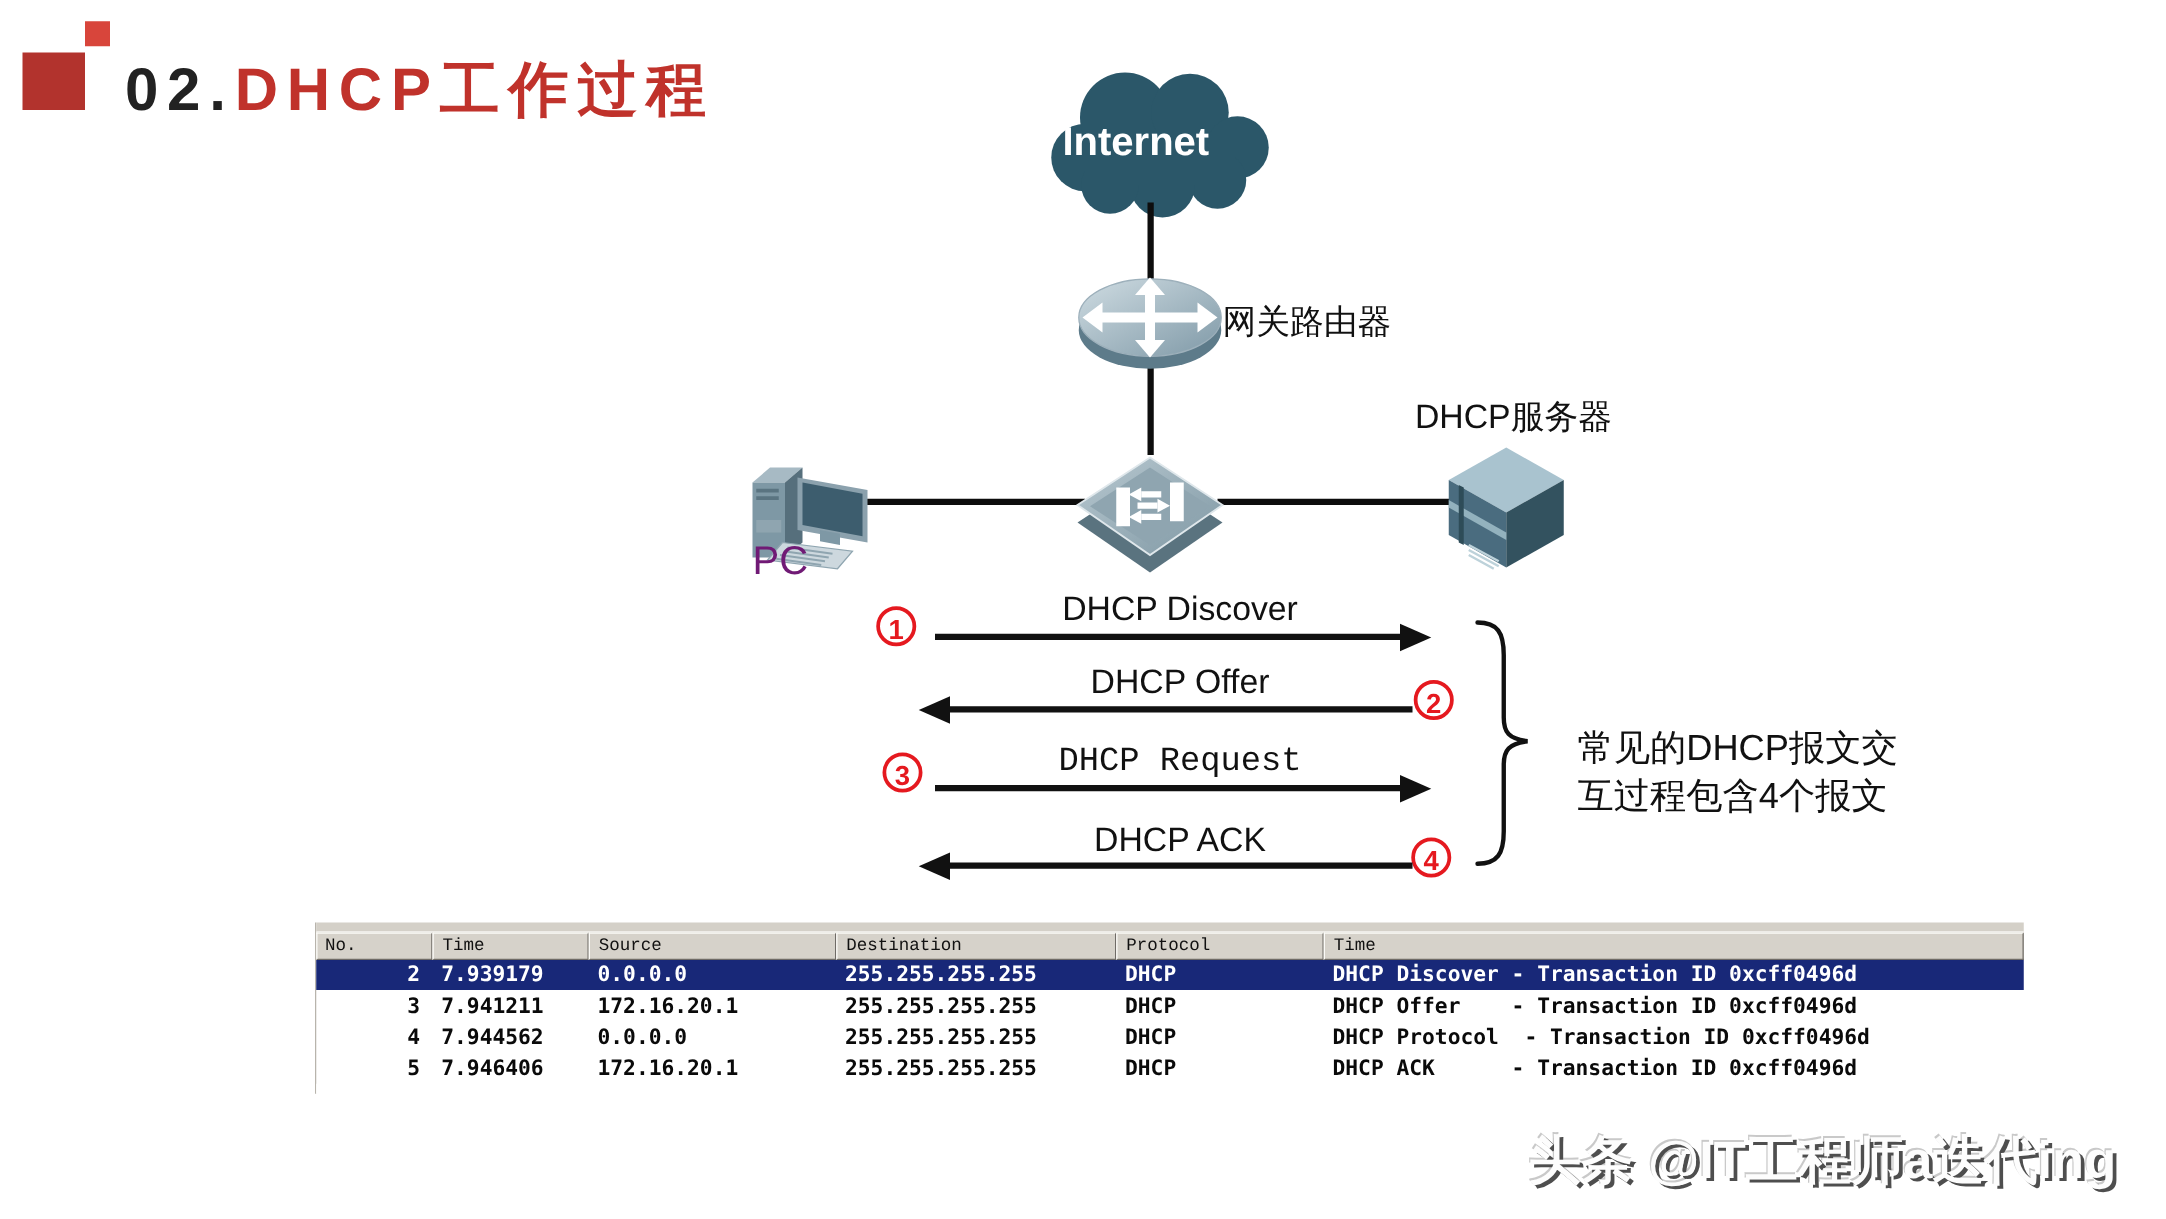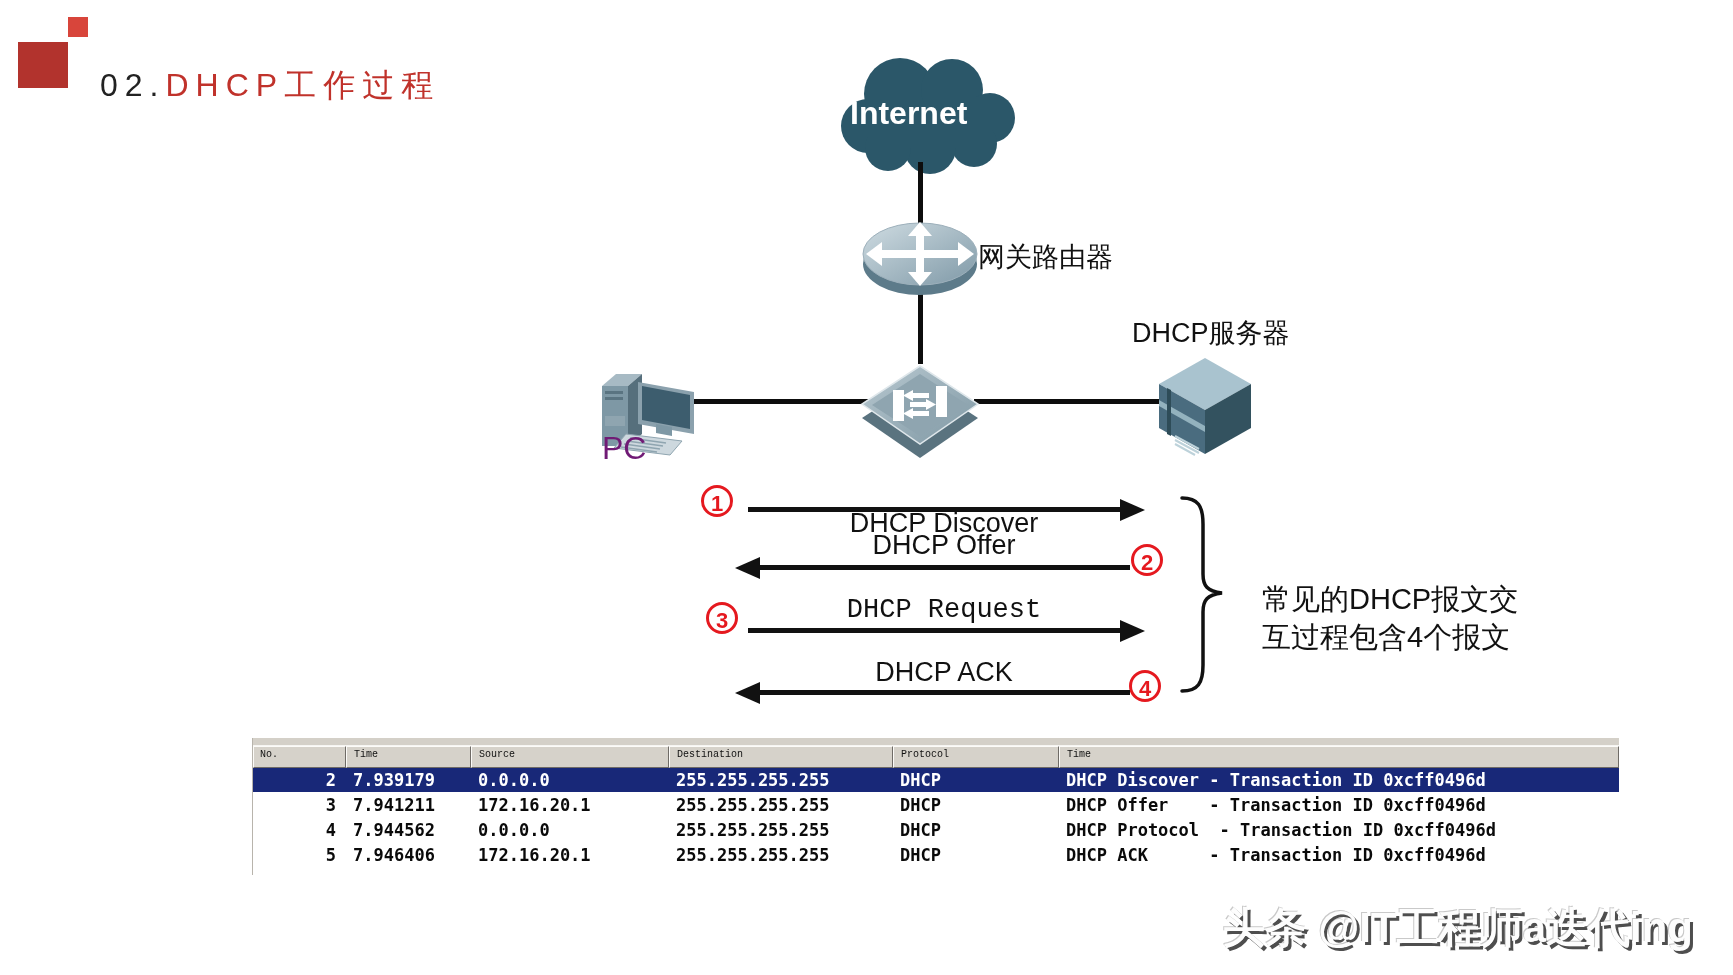--- a/index.html
+++ b/index.html
@@ -3,21 +3,21 @@
 <meta charset="utf-8">
 <style>
   html,body{margin:0;padding:0;background:#ffffff;}
   body{font-family:"Liberation Sans","DejaVu Sans",sans-serif;}
   .stage{position:relative;width:1733px;height:975px;background:#ffffff;overflow:hidden;}
   .abs{position:absolute;}
 
   
   .sq-big{left:18px;top:42px;width:50px;height:46px;background:#b2332d;}
   .sq-small{left:68px;top:17px;width:20px;height:20px;background:#d8453b;}
-  .page-title{left:100px;top:40px;font-size:32px;font-weight:normal;letter-spacing:7px;white-space:nowrap;margin-top:24px;}
+  .page-title{left:100px;top:40px;font-size:48px;font-weight:bold;letter-spacing:7px;white-space:nowrap;}
   .page-title .num{color:#222222;}
   .page-title .zh{color:#c0322b;}
 
   
   .wire{background:#0d0d0d;}
 
   .node-label{color:#111;font-size:27px;white-space:nowrap;}
   .internet-label{left:850px;top:95px;width:140px;text-align:left;color:#ffffff;font-size:32px;font-weight:bold;}
   .pc-label{left:602px;top:430px;font-size:32px;color:#701a75;}
 
@@ -30,21 +30,21 @@
     font-weight:bold;font-size:22px;line-height:32px;text-align:center;background:#fff;box-sizing:border-box;}
 
   .note{left:1262px;top:580px;font-size:29px;line-height:38px;color:#111;white-space:nowrap;}
 
   
   .ptable{left:252px;top:738px;width:1366px;background:#ffffff;border-left:1px solid #b8b4ac;}
   .ptable-topstrip{height:7px;background:#d4d0c8;border-bottom:1px solid #f6f5f2;}
   .ptable-header{display:flex;height:22px;}
   .hcell{box-sizing:border-box;background:#d6d2ca;border-top:1px solid #fcfbf8;border-left:1px solid #fcfbf8;
     border-right:1px solid #6f6b66;border-bottom:1px solid #6f6b66;
-    font-family:"Liberation Mono","DejaVu Sans Mono",monospace;font-size:10px;color:#111;
+    font-family:"Liberation Mono","DejaVu Sans Mono",monospace;font-size:14px;color:#111;
     padding:2px 0 0 6px;overflow:hidden;white-space:nowrap;}
   .prow{display:flex;height:25px;align-items:center;font-family:"DejaVu Sans Mono","Liberation Mono",monospace;
     font-size:17px;font-weight:600;color:#0a0a0a;}
   .prow.selected{background:#182878;color:#ffffff;height:24px;}
   .pcell{box-sizing:border-box;overflow:hidden;white-space:pre;}
   .c-no{width:93px;text-align:right;padding-right:10px;}
   .c-time{width:125px;padding-left:7px;}
   .c-src{width:198px;padding-left:7px;}
   .c-dst{width:224px;padding-left:7px;}
   .c-proto{width:166px;padding-left:7px;}
@@ -139,21 +139,21 @@
     <polygon points="50,6 96,32 50,58 4,32" fill="#a9c3cf"></polygon>
     <polygon points="4,32 50,58 50,102 4,76" fill="#4a6c7f"></polygon>
     <polygon points="96,32 50,58 50,102 96,76" fill="#33525f"></polygon>
     <polygon points="4,48 50,74 50,80 4,54" fill="#93b2be"></polygon>
     <polygon points="12,36 16,38 16,84 12,82" fill="#2e4c58"></polygon>
     <path d="M20 84 L44 97 M20 88 L44 101 M20 92 L40 103" stroke="#bdd2da" stroke-width="2" fill="none"></path>
   </svg>
   <div class="abs node-label" style="left:1132px;top:315px;">DHCP服务器</div>
 
   <div class="abs numcircle" style="left:701px;top:485px;">1</div>
-  <div class="abs msg-label" style="top:472px;margin-top:36px;">DHCP Discover</div>
+  <div class="abs msg-label" style="top:472px;">DHCP Discover</div>
   <div class="abs aline" style="left:748px;top:507px;width:375px;"></div>
   <div class="abs ahead-r" style="left:1120px;top:499px;"></div>
 
   <div class="abs numcircle" style="left:1131px;top:544px;">2</div>
   <div class="abs msg-label" style="top:530px;">DHCP Offer</div>
   <div class="abs aline" style="left:758px;top:565px;width:372px;"></div>
   <div class="abs ahead-l" style="left:735px;top:557px;"></div>
 
   <div class="abs numcircle" style="left:706px;top:602px;">3</div>
   <div class="abs msg-label" style="top:595px;font-family:Liberation Mono, monospace;">DHCP Request</div>

